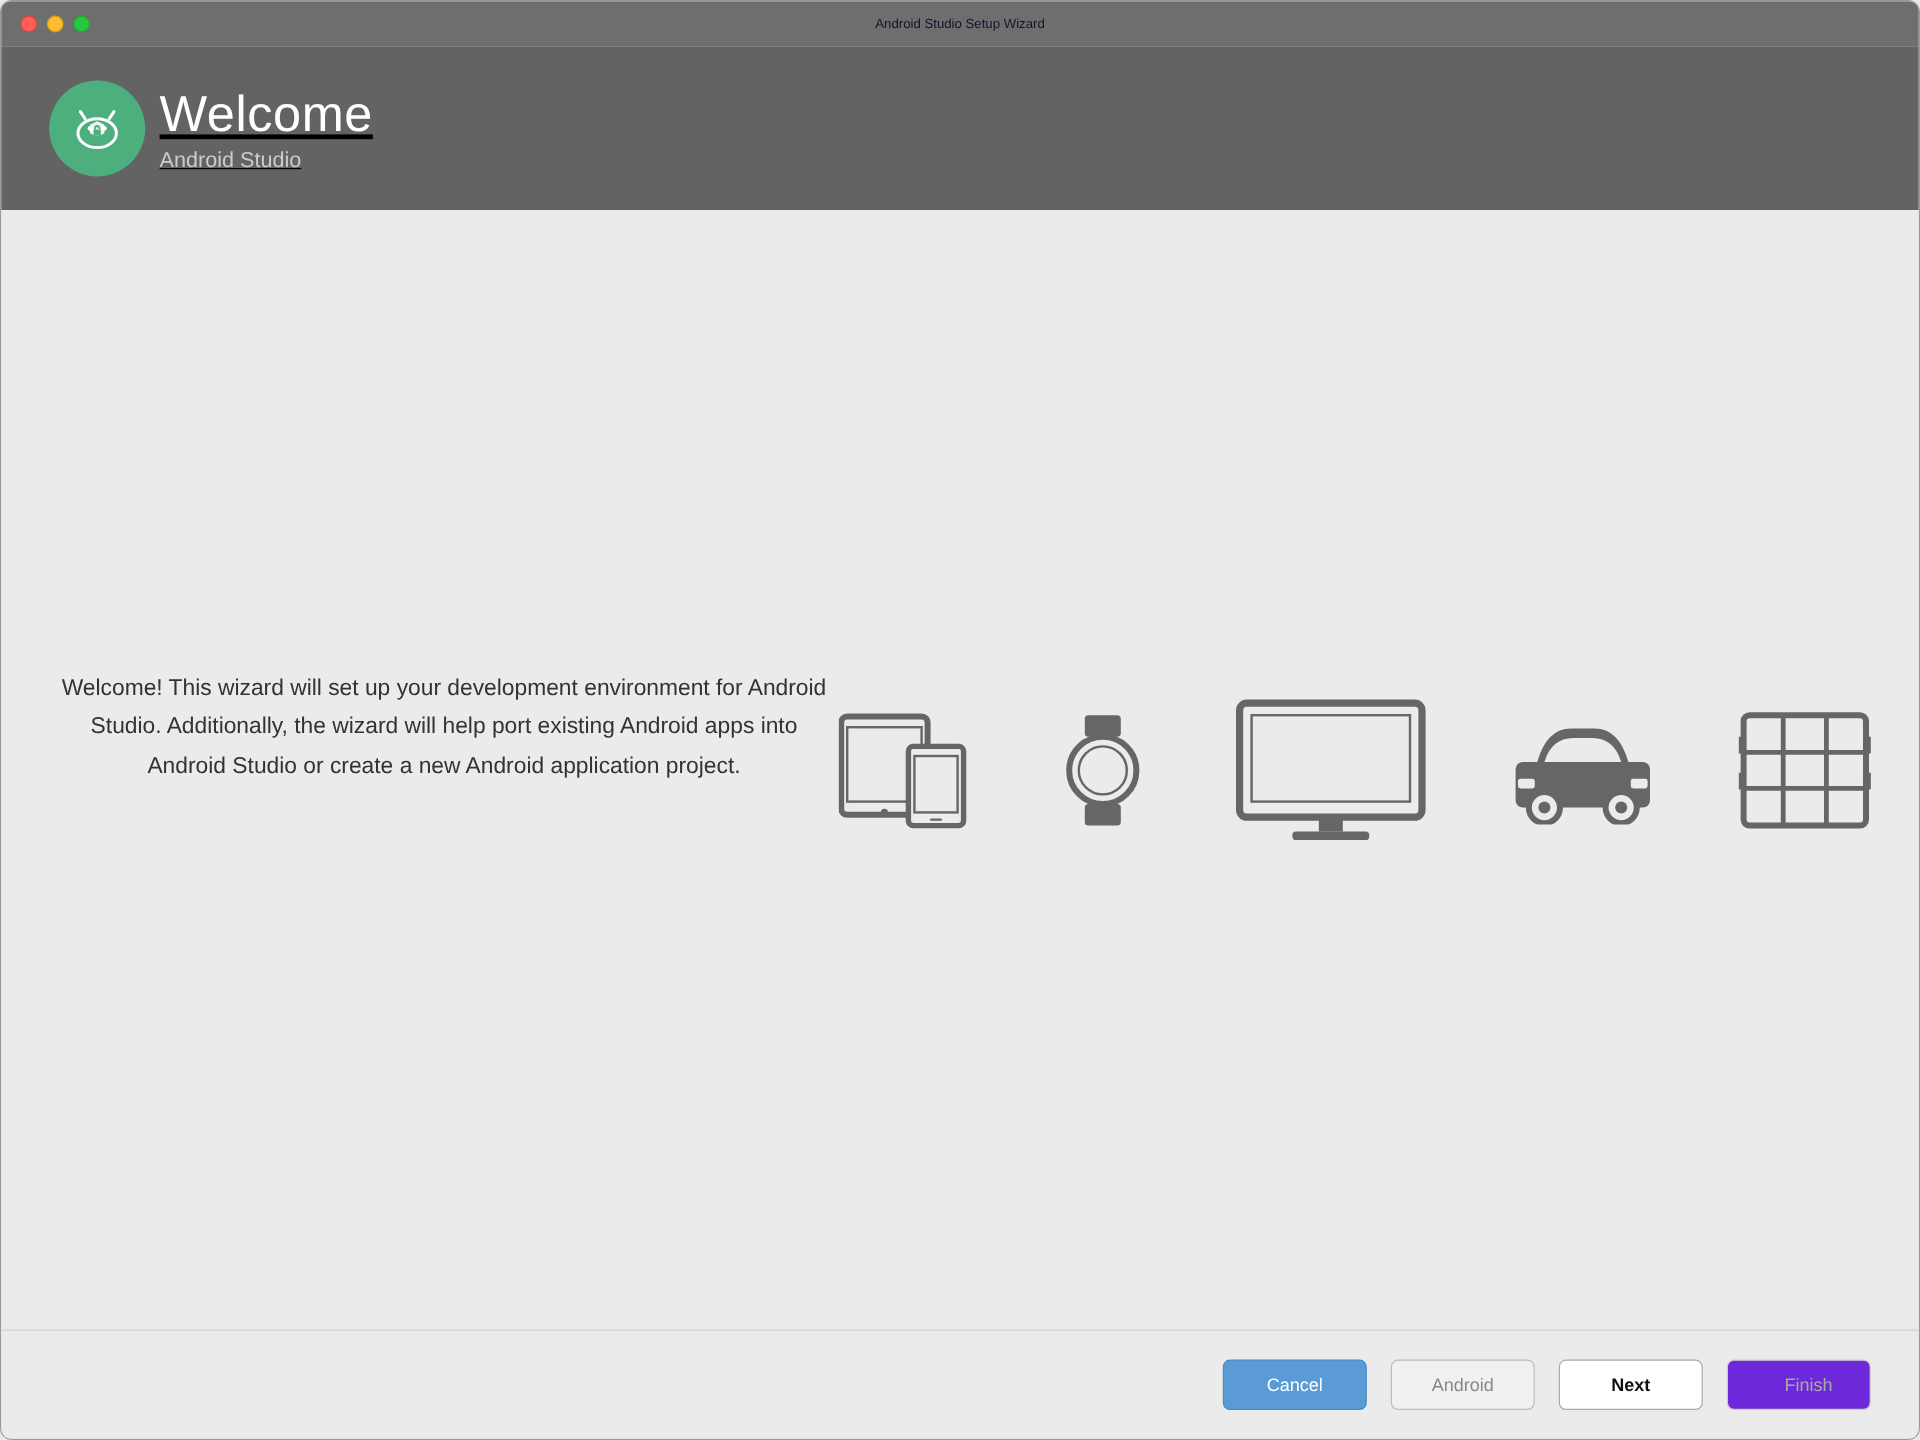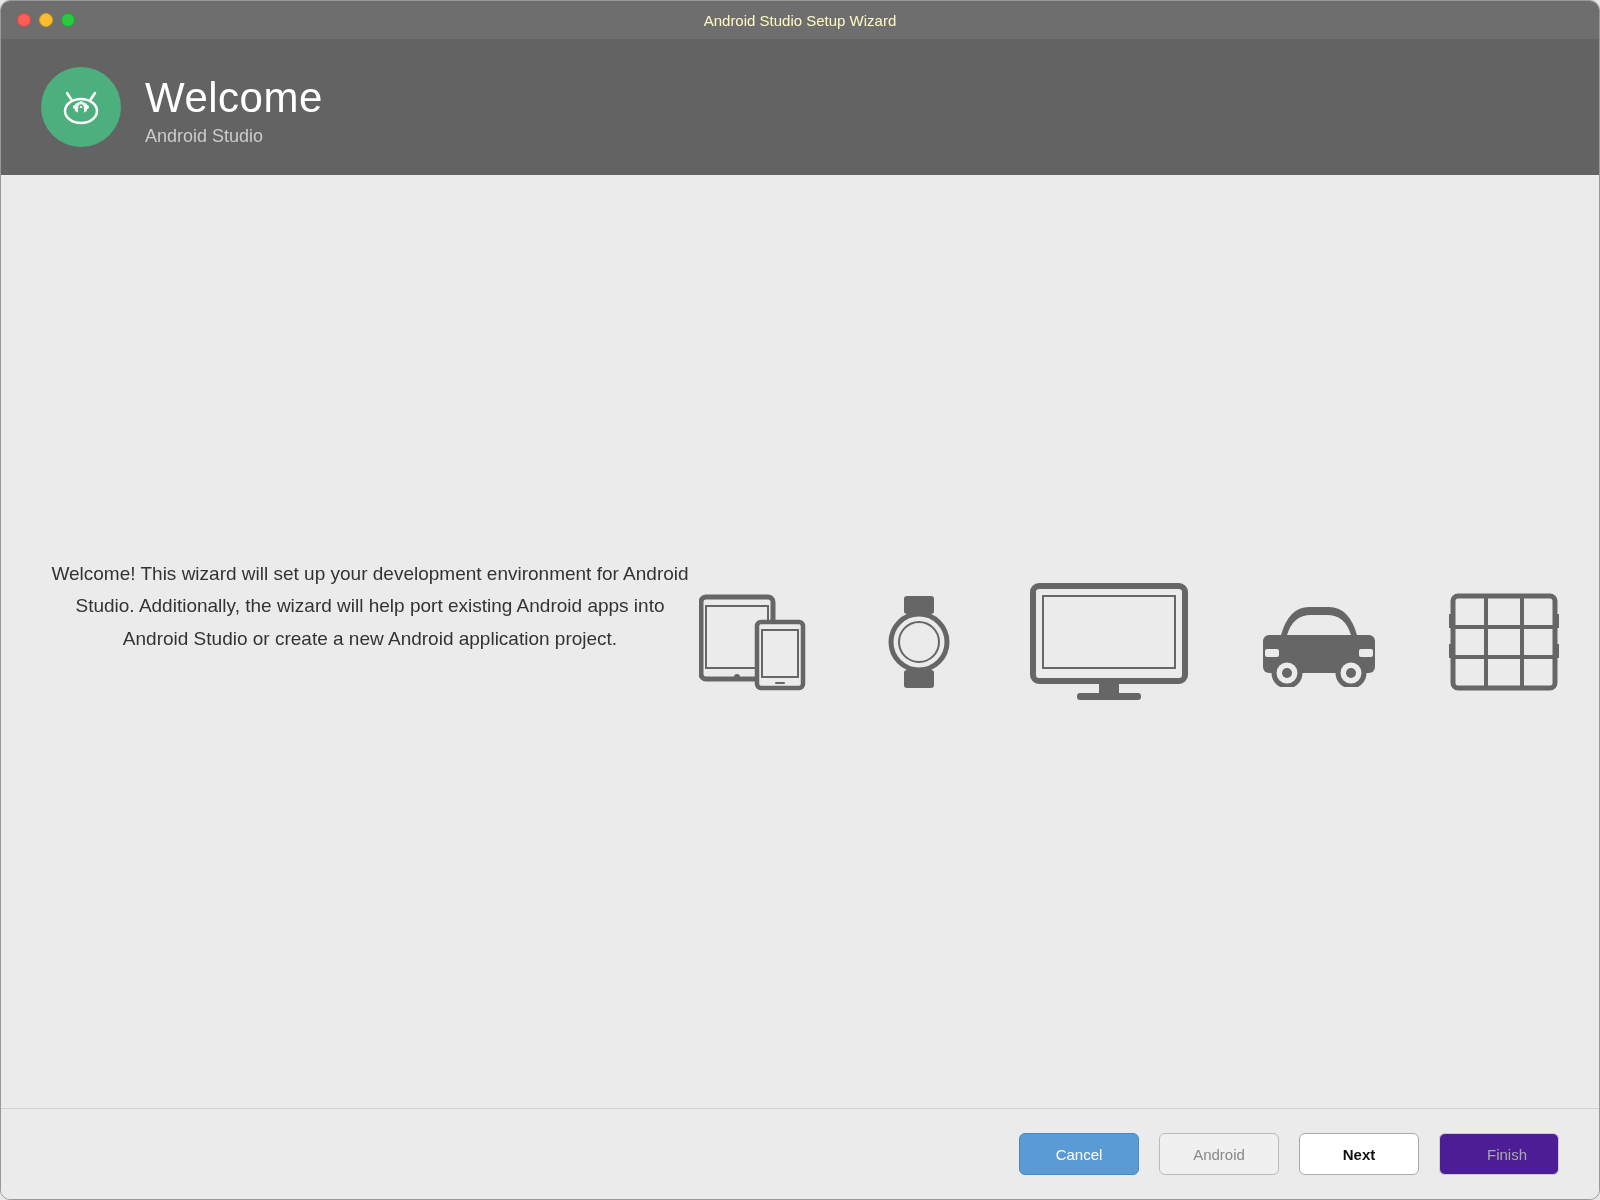--- a/index.html
+++ b/index.html
@@ -25,22 +25,22 @@
       background: #6e6e6e;
       height: 38px;
       display: flex;
       align-items: center;
       justify-content: center;
       position: relative;
       flex-shrink: 0;
     }
 
     .title-bar-title {
-      color: #fef9c3;
-      font-size: 15px;
+      color: #0f172a;
+      font-size: 11px;
       font-weight: 500;
     }
 
     .traffic-lights {
       position: absolute;
       left: 16px;
       display: flex;
       gap: 8px;
       align-items: center;
     }
@@ -53,23 +53,24 @@
 
     .traffic-light.close { background: #ff5f57; border: 1px solid #e0443e; }
     .traffic-light.minimize { background: #febc2e; border: 1px solid #d4a017; }
     .traffic-light.maximize { background: #28c840; border: 1px solid #1aab29; }
 
     
     .header {
       background: #636363;
       padding: 28px 40px;
       display: flex;
-      align-items: flex-end;
-      gap: 24px;
+      align-items: center;
+      gap: 12px;
       flex-shrink: 0;
+      text-decoration: underline;
     }
 
     .logo-circle {
       width: 80px;
       height: 80px;
       background: #4caf7d;
       border-radius: 50%;
       display: flex;
       align-items: center;
       justify-content: center;
@@ -179,21 +180,21 @@
     }
 
     .btn-next {
       background: #ffffff;
       border: 1px solid #aaaaaa;
       color: #111111;
       font-weight: 600;
     }
 
     .btn-finish {
-      background: #4c1d95;
+      background: #6d28d9;
       color: #aaaaaa;
       border: 1px solid #cccccc;
       padding-left: 40px;
     }
   </style>
 </head>
 <body>
 
 <div class="title-bar">
   <div class="traffic-lights">

